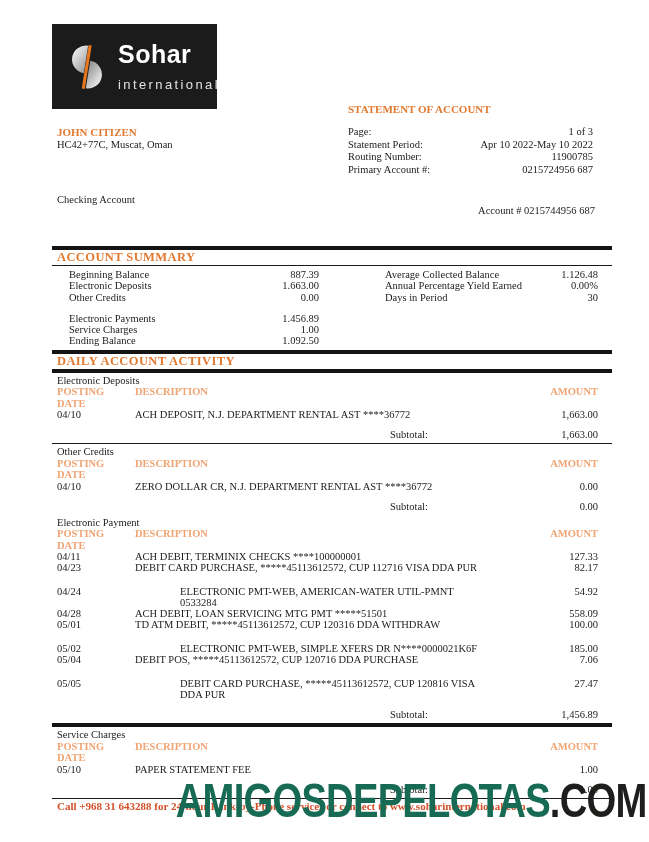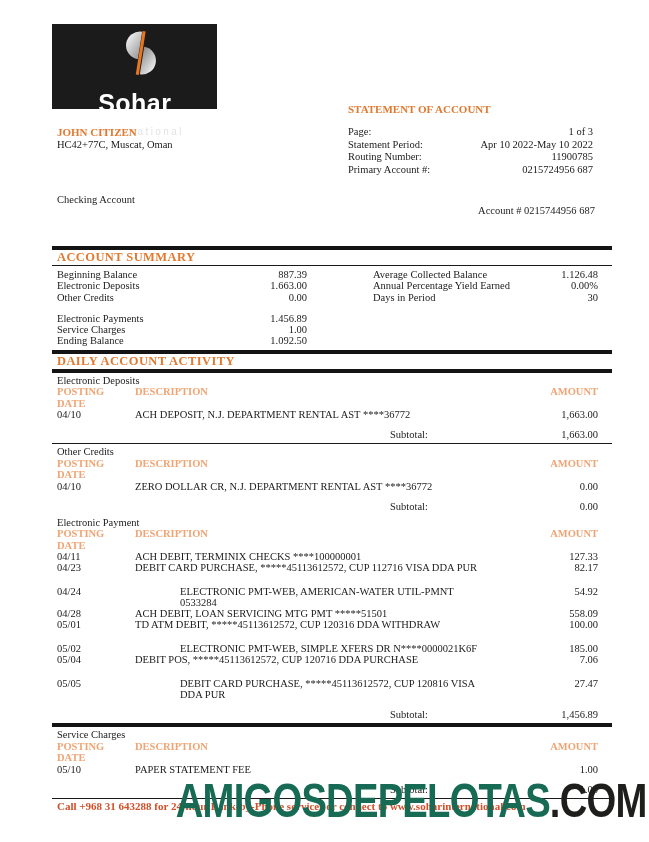--- a/index.html
+++ b/index.html
@@ -5,51 +5,51 @@
   html,body{margin:0;padding:0;}
   body{
     width:649px;height:842px;background:#ffffff;position:relative;overflow:hidden;
     font-family:"Liberation Serif","DejaVu Serif",serif;
     color:#1b1b1b;font-size:10.5px;
   }
   .abs{position:absolute;}
   
   .logo-box{
     left:52px;top:24px;width:165px;height:85px;background:#1b1b1b;
-    display:flex;align-items:center;padding-left:13px;box-sizing:border-box;gap:9px;flex-direction:column;
+    display:flex;align-items:center;padding-left:13px;box-sizing:border-box;gap:9px;
   }
   .logo-mark{width:44px;height:58px;flex:0 0 auto;}
   .brand-text{display:flex;flex-direction:column;line-height:1;}
   .brand-name{
     font-family:"Liberation Sans","DejaVu Sans",sans-serif;
     color:#ffffff;font-size:25px;font-weight:600;letter-spacing:.5px;
   }
   .brand-sub{
     font-family:"Liberation Sans","DejaVu Sans",sans-serif;
-    color:#e3e3e3;font-size:10px;letter-spacing:2.4px;margin-top:11px;
+    color:#e3e3e3;font-size:13px;letter-spacing:2.4px;margin-top:11px;
   }
   
   .stmt-title{left:348px;top:103px;color:var(--accent);font-weight:bold;font-size:11px;text-align:center;}
   .customer{left:57px;top:126px;line-height:12.5px;}
   .cust-name{color:var(--accent);font-weight:bold;font-size:11px;}
   .cust-addr{font-size:10.5px;}
   .info-grid{left:348px;top:126px;width:245px;line-height:12.6px;font-size:10.5px;}
   .info-row{display:flex;justify-content:space-between;align-items:flex-end;}
   .acct-type{left:57px;top:194px;font-size:10.5px;}
   .acct-line{left:348px;top:205px;width:247px;text-align:right;font-size:10.5px;}
   
   .main{left:52px;top:246px;width:560px;box-sizing:border-box;}
   .rule-thick{height:4px;background:#141414;}
   .rule-thin{height:1px;background:#1a1a1a;}
   .sec-title{
     color:var(--accent);font-weight:bold;font-size:12.5px;letter-spacing:.4px;
     line-height:13px;padding:1px 0 1px 5px;
   }
   
-  .summary{display:flex;padding:3px 14px 3px 5px;box-sizing:border-box;}
+  .summary{display:flex;padding:3px 14px 3px 5px;box-sizing:border-box;margin-left:12px;}
   .sum-left{width:250px;}
   .sum-right{margin-left:66px;flex:1;}
   .sum-row{display:flex;justify-content:space-between;line-height:11.3px;font-size:10.5px;}
   .sum-spacer{height:10px;}
   
   .section{padding:0 0 3px 0;}
   .group-name{padding-left:5px;line-height:11.5px;font-size:10.5px;margin-top:2px;}
   .col-head{display:flex;padding:0 14px 0 5px;line-height:11.5px;
     color:var(--accent-light);font-weight:bold;font-size:10.5px;}
   .c-date{width:78px;flex:0 0 auto;}

